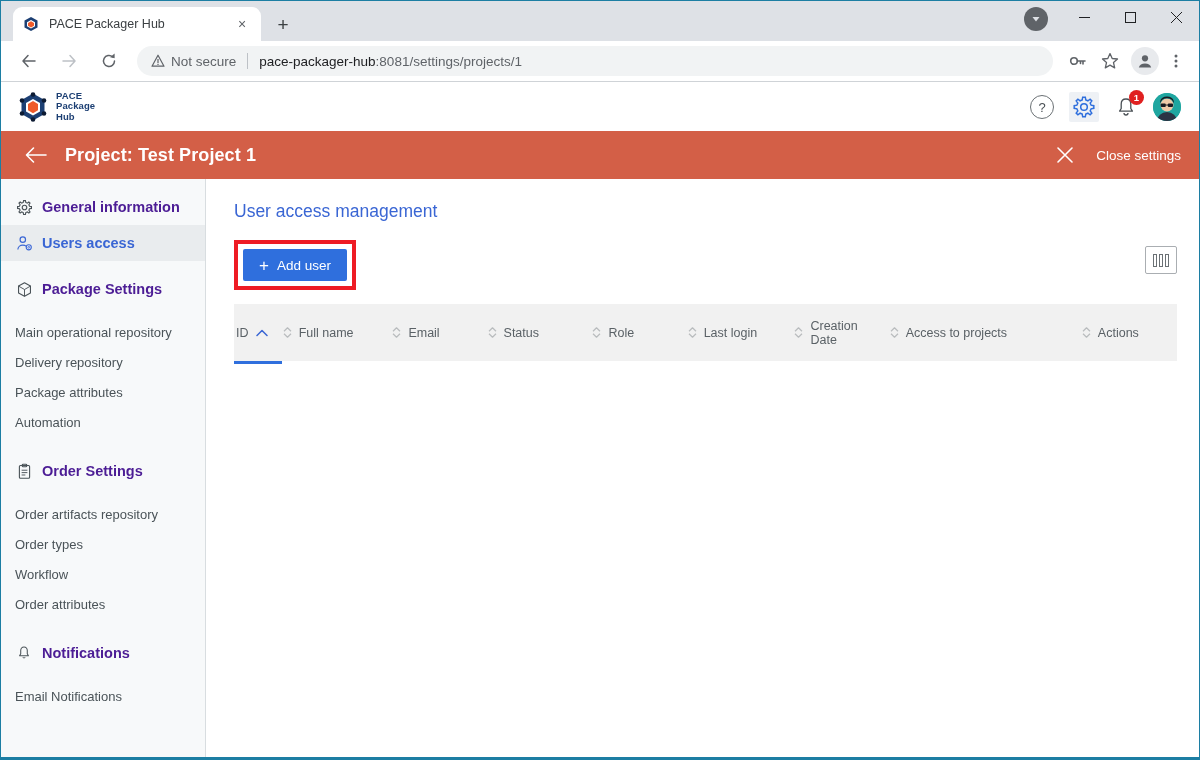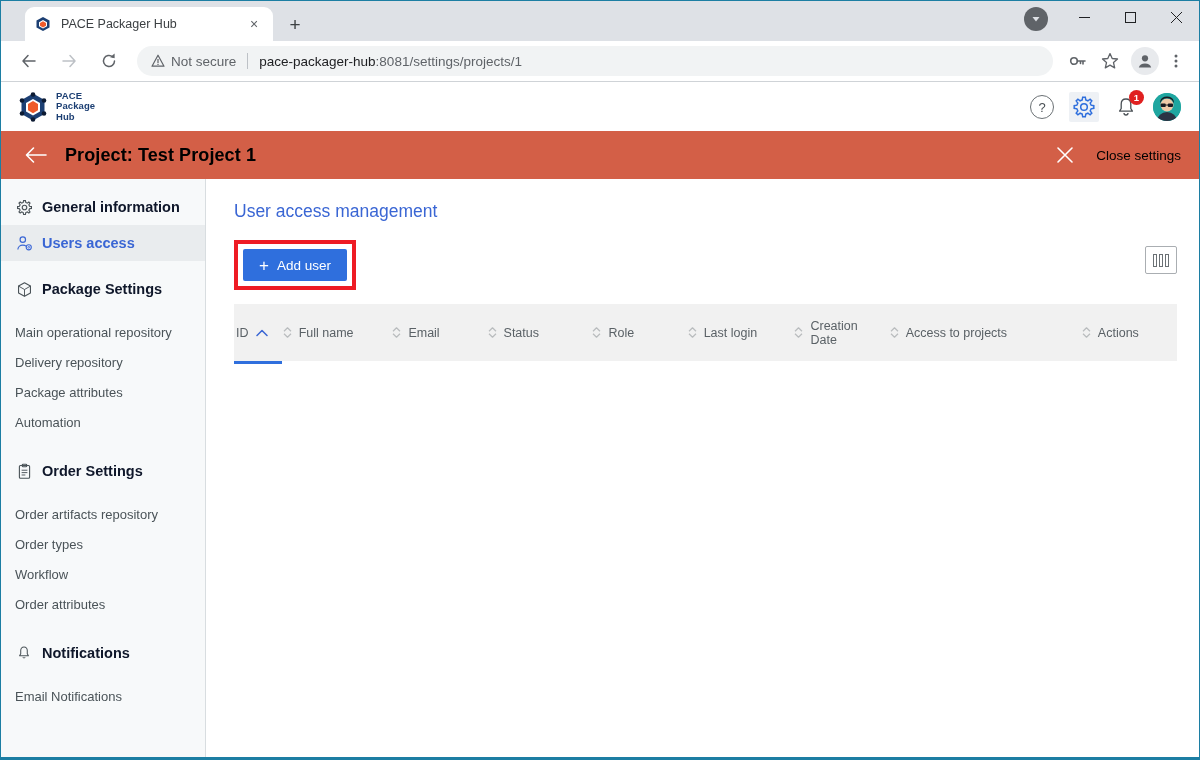--- a/index.html
+++ b/index.html
@@ -20,21 +20,21 @@
     display:flex; flex-direction:column;
   }
 
   
   .titlebar {
     height:40px; background:#dee1e6;
     display:flex; align-items:flex-end;
     position:relative; flex:0 0 auto;
   }
   .tab {
-    margin-left:24px;
+    margin-left:12px;
     width:248px; height:34px;
     background:#ffffff;
     border-radius:9px 9px 0 0;
     display:flex; align-items:center;
     padding:0 10px;
     position:relative;
   }
   .tab-favicon {
     width:16px;height:16px;flex:0 0 16px;
     position:relative; margin-right:10px;
@@ -146,21 +146,21 @@
   .avatar {
     width:28px;height:28px;border-radius:50%;
     background:#1fa6a0; overflow:hidden; position:relative;
     flex:0 0 28px;
   }
 
   
   .project-bar {
     height:48px; background:#d35f47;
     display:flex;align-items:center;
-    padding:0 18px 0 22px; color:#000000;
+    padding:0 18px 0 22px; color:#ffffff;
     flex:0 0 auto;
   }
   .back-arrow {
     width:26px;height:26px;
     display:flex;align-items:center;justify-content:center;
     margin-right:16px;
   }
   .project-title { font-size:18px; font-weight:bold; letter-spacing:.1px; }
   .close-settings {
     margin-left:auto; display:flex;align-items:flex-end;gap:23px;
@@ -174,21 +174,21 @@
   .sidebar {
     width:205px; flex:0 0 205px;
     background:#f7f9fa;
     border-right:1px solid #d8dde0;
     padding-top:10px;
     overflow:hidden;
   }
   .nav-group {
     display:flex; align-items:center; gap:9px;
     height:36px; padding:0 14px;
-    font-size:14.5px; font-weight:bold; color:#0f172a;
+    font-size:14.5px; font-weight:bold; color:#4c1d95;
   }
   .nav-group.selected { background:#e9ecee; color:#3a66d4; font-weight:bold; }
   .nav-group .nv-icon { width:18px;height:18px;flex:0 0 18px;display:flex;align-items:center;justify-content:center; }
   .nav-sub {
     height:30px; padding:0 14px;
     display:flex; align-items:center;
     font-size:13px; color:#4a5358;
   }
   .gap-sm { height:10px; }
   .gap-md { height:16px; }

